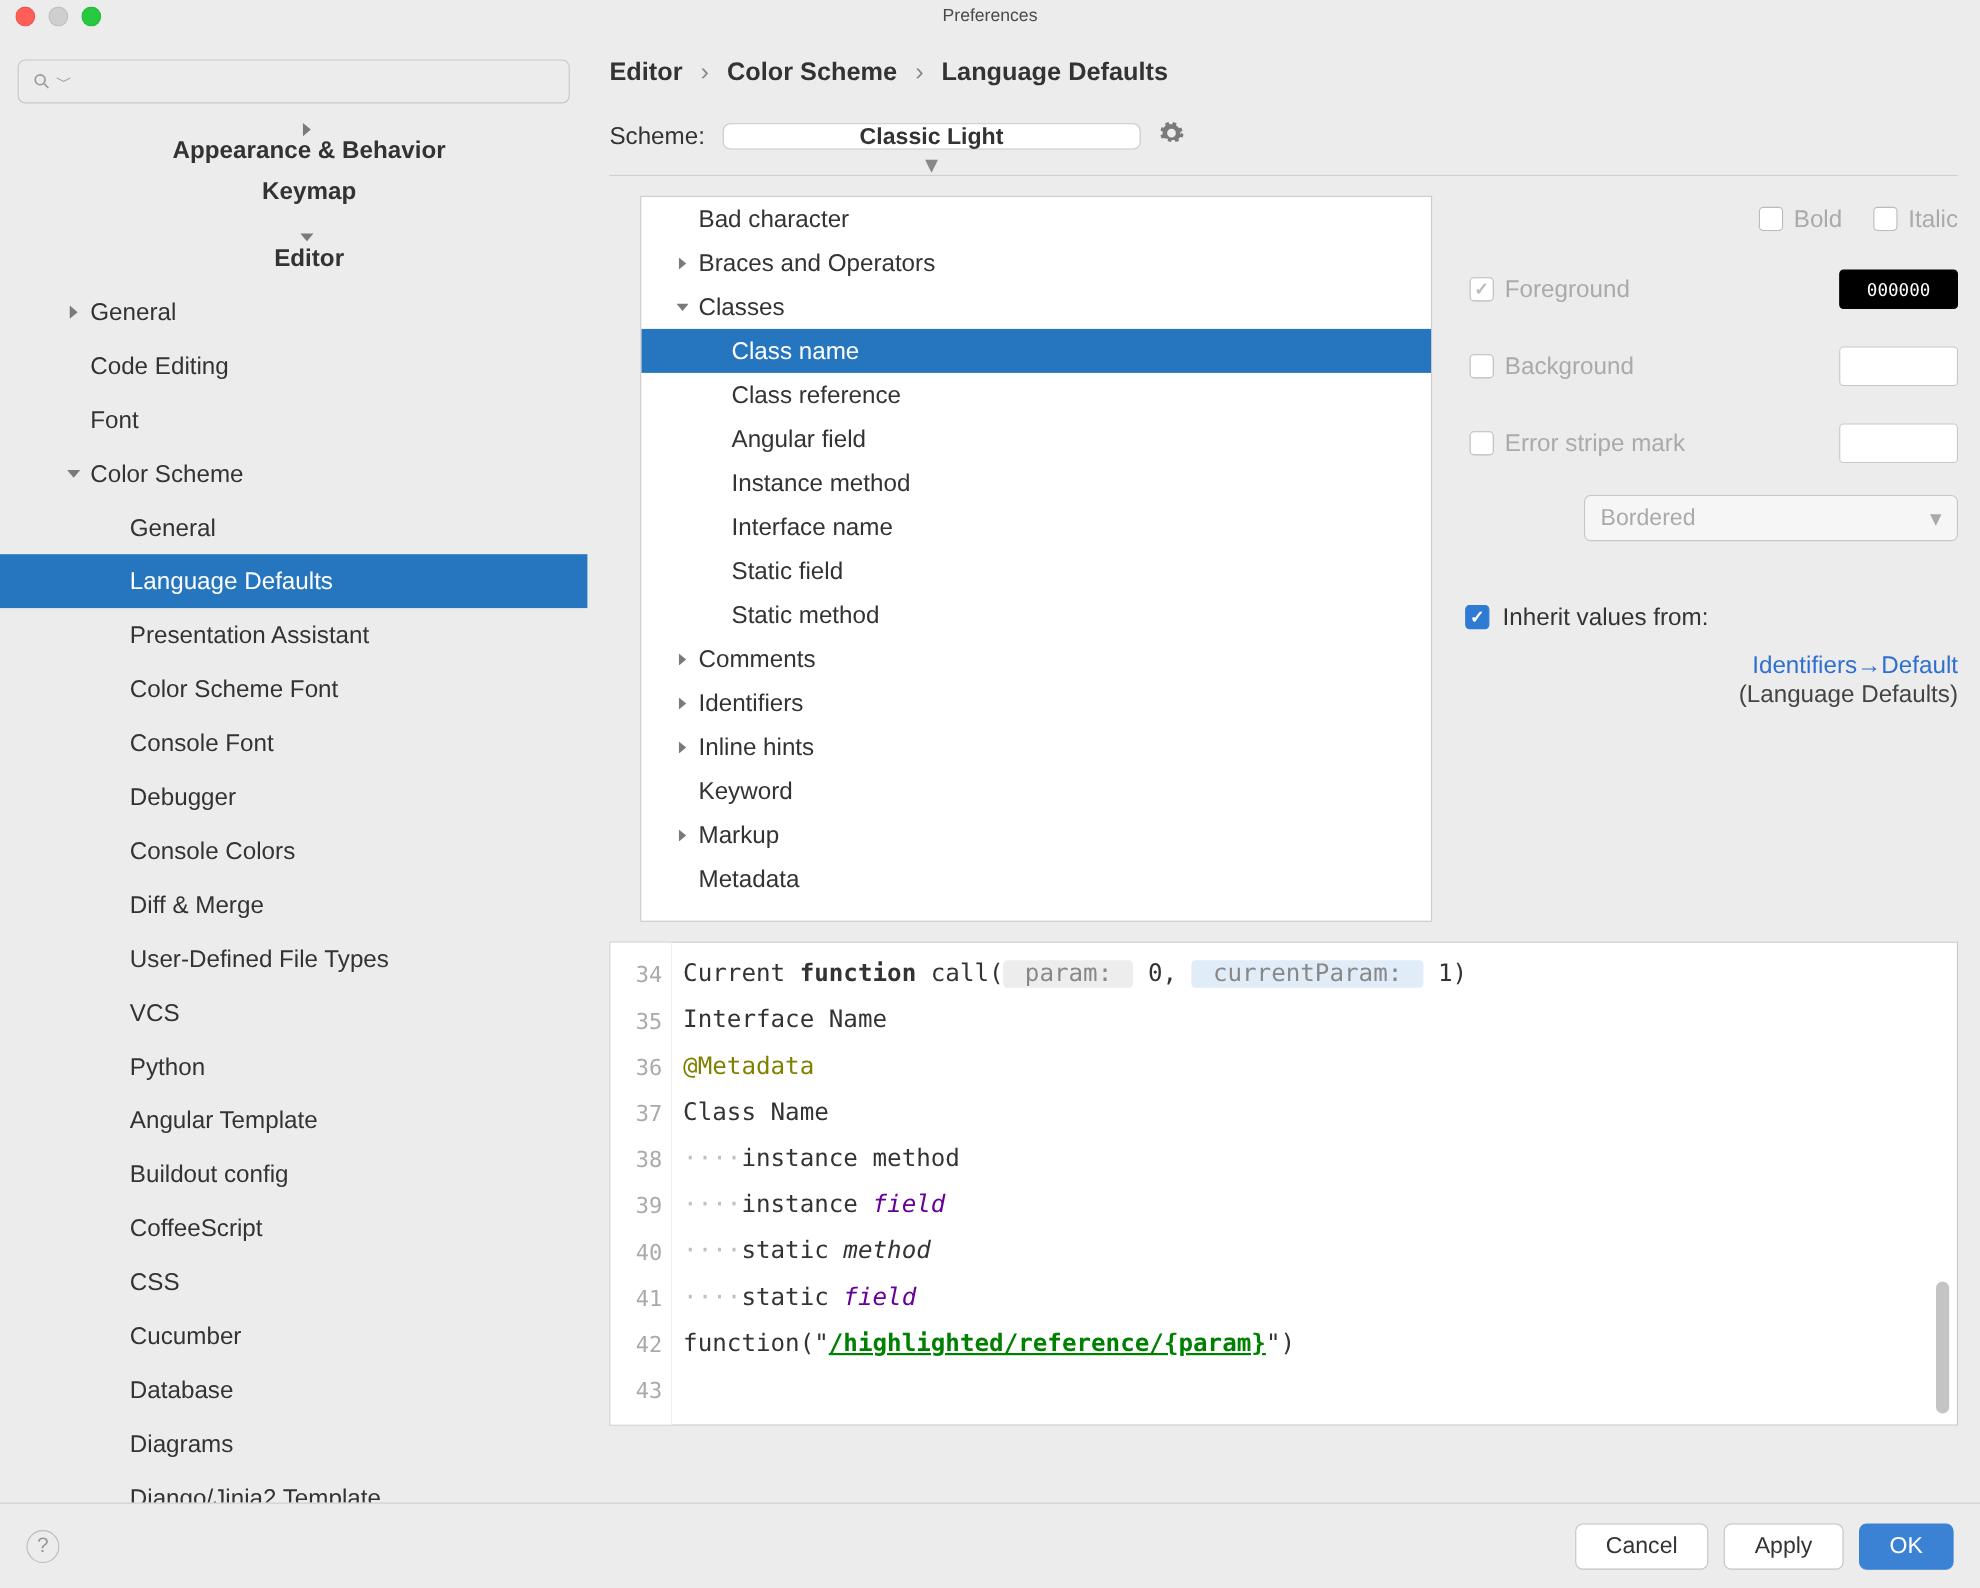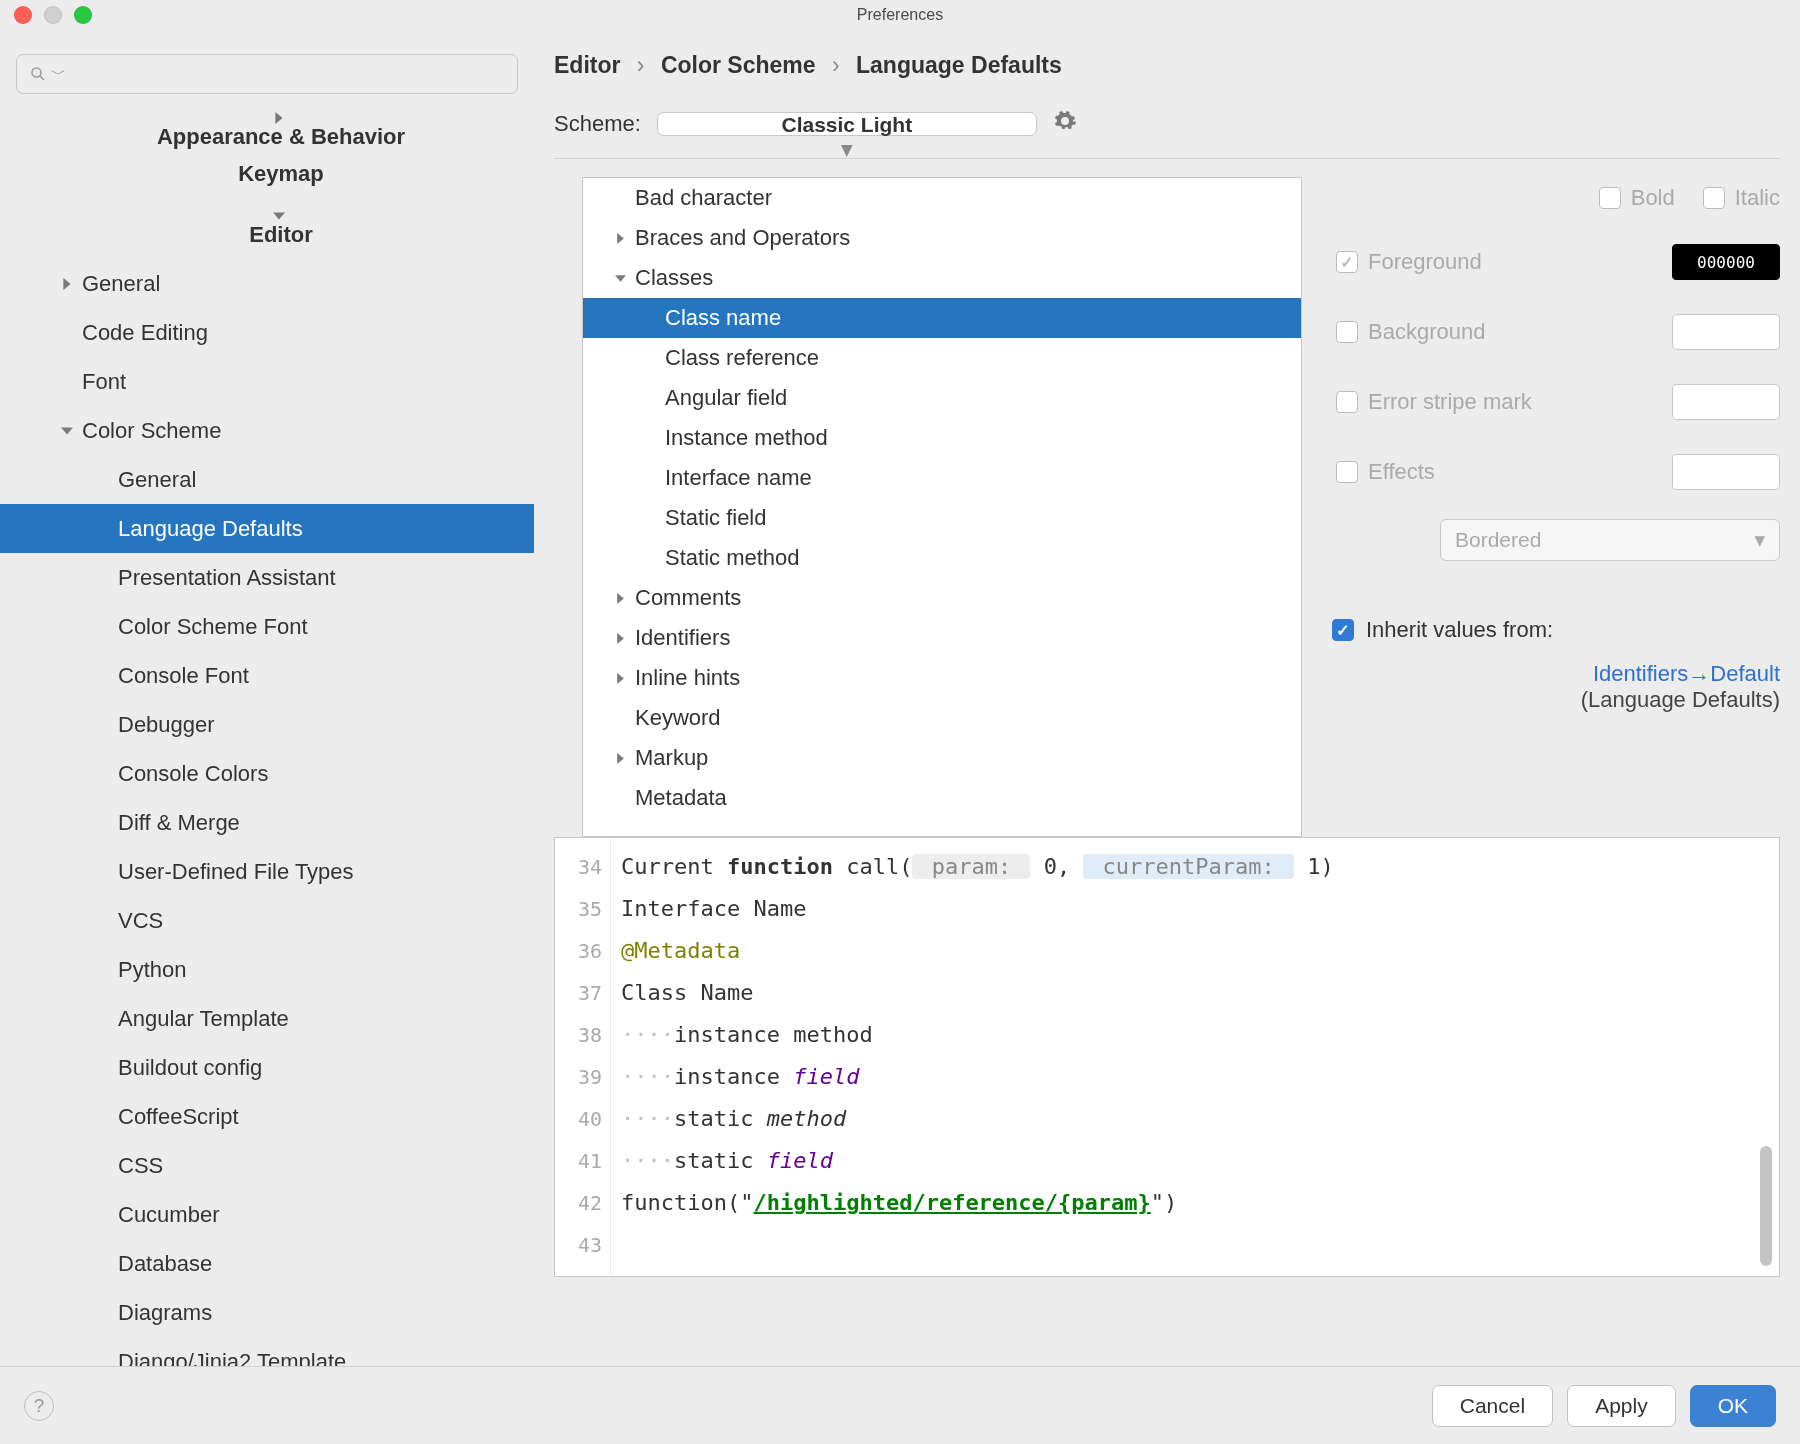--- a/index.html
+++ b/index.html
@@ -54,21 +54,21 @@
   .swatch { width:108px; height:36px; border:1px solid #c7c7c7; border-radius:4px; background:#fff;}
   .swatch.black { background:#000; border-color:#000; }
   .swatch.lbl { color:#fff; font-size:16px; font-family:monospace; display:flex; align-items:center; justify-content:center;}
   .effects-select { width:340px; height:42px; border:1px solid #c7c7c7; border-radius:6px; background:#f6f6f6; display:flex; align-items:center; justify-content:space-between; padding:0 14px; font-size:21px; color:#aaa; margin-left:auto;}
   .bold-italic-row { display:flex; gap:28px; justify-content:flex-end; margin-bottom:28px;}
   .bi { display:flex; align-items:center; gap:10px; font-size:22px; color:#aaa;}
   .inherit { margin-top:56px; display:flex; align-items:center; gap:12px; font-size:22px; color:#333;}
   .inherit-link { text-align:right; margin-top:18px; font-size:22px;}
   .inherit-link a { color:#2f6fcf; text-decoration:none;}
   .inherit-link .sub { color:#444; }
-  .preview { border:1px solid #c7c7c7; background:#fff; height:440px; display:flex; font-family: "Menlo","Consolas",monospace; font-size:22px; position:relative;}
+  .preview { margin-top:18px; border:1px solid #c7c7c7; background:#fff; height:440px; display:flex; font-family: "Menlo","Consolas",monospace; font-size:22px; position:relative;}
   .gutter { width:56px; background:#fff; border-right:1px solid #eee; text-align:right; padding:8px 8px 0 0; color:#aaa; font-size:20px; line-height:42px;}
   .code { flex:1; padding:8px 0 0 10px; line-height:42px; white-space:pre;}
   .code .meta { color:#808000;}
   .code .dots { color:#c0c0c0;}
   .code .italic { font-style:italic;}
   .code .purple { color:#660099;}
   .code .str { color:#008000; font-weight:600;}
   .code .under { text-decoration:underline;}
   .code .hint { background:#ededed; color:#888; border-radius:4px; padding:0 6px;}
   .code .hint2 { background:#e0ecf7; color:#888; border-radius:4px; padding:0 6px;}
@@ -368,27 +368,20 @@
               </div>
             <div class="swatch"></div>
           </div>
           <div class="opt-row">
             <div class="lab">
                 <span class="chk"></span>
                 <span>Error stripe mark</span>
               </div>
             <div class="swatch"></div>
           </div>
-          <div class="opt-row">
-            <div class="lab">
-                <span class="chk"></span>
-                <span>Effects</span>
-              </div>
-            <div class="swatch"></div>
-          </div>
           <div>
             <div class="effects-select">
               <span>Bordered</span>
               <span>▾</span>
             </div>
           </div>
           <div class="inherit">
             <span class="chk checked"></span>
             <span>Inherit values from:</span>
           </div>

